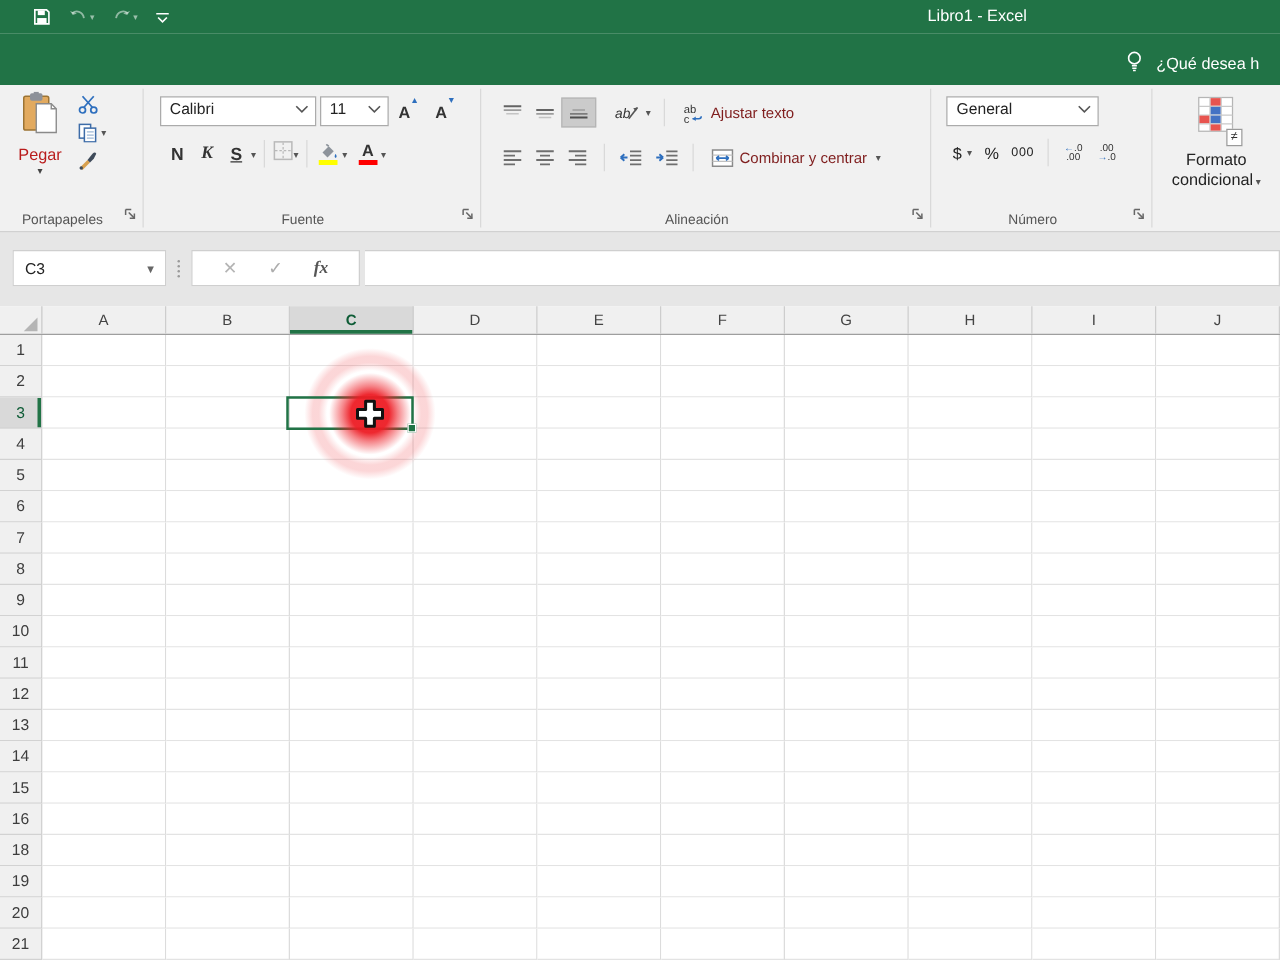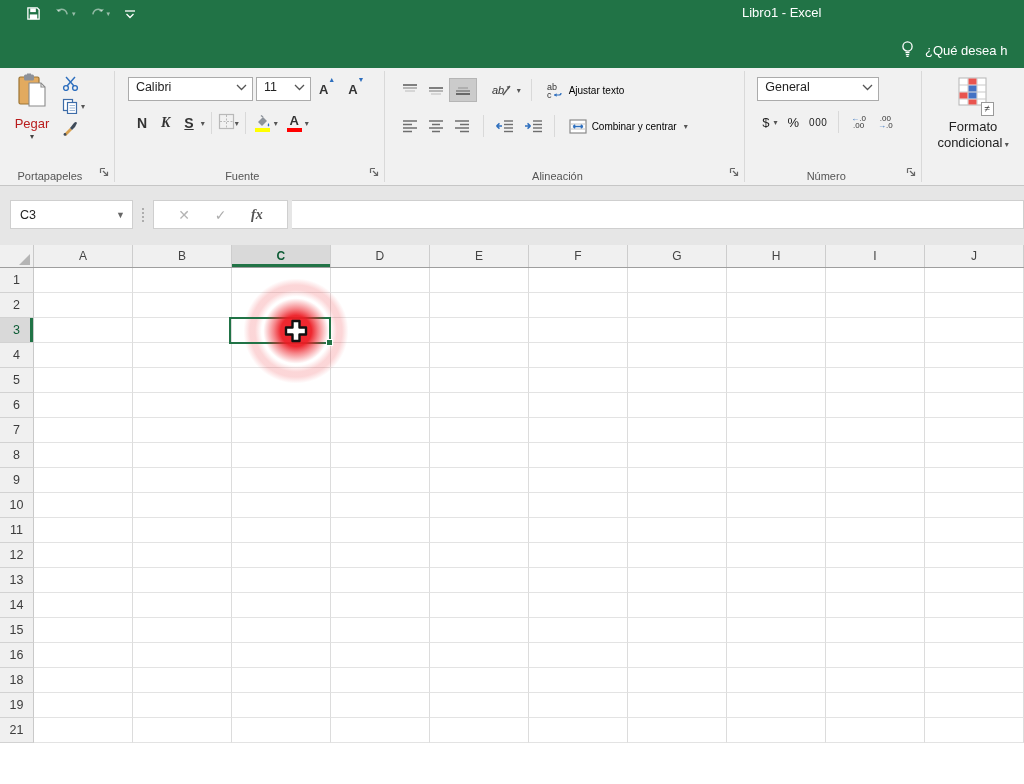--- a/index.html
+++ b/index.html
@@ -66,21 +66,21 @@
   .fmt-letter.u { text-decoration:underline; font-weight:bold;}
   .minisep { width:1px; height:22px; background:#d9d9d9; margin:0 6px; }
   .swatchbtn { display:flex; flex-direction:column; align-items:center; padding:0 3px; }
   .swatch { width:15px; height:4px; margin-top:1px; }
 
   
   .al-row1 { display:flex; align-items:center; margin:3px 0 0 12px; height:28px; }
   .al-row2 { display:flex; align-items:center; margin:8px 0 0 12px; height:28px; }
   .albtn { padding:4px 5px; display:flex; align-items:center; }
   .albtn.sel { background:#cbcbcb; border:1px solid #b5b5b5; }
-  .al-label { font-size:10px; color:#000000; margin-left:5px; white-space:nowrap; }
+  .al-label { font-size:12px; color:#7f1d1d; margin-left:5px; white-space:nowrap; }
   .wrapbtn,.mergebtn { display:flex; align-items:center; margin-left:8px; }
 
   
   .num-row1 { margin:4px 0 0 12px; }
   .num-combo { width:122px; }
   .num-row2 { display:flex; align-items:center; margin:10px 0 0 12px; }
   .numbtn { font-size:13px; color:#222; padding:0 5px; display:flex; align-items:center; }
   .dec-btn { display:flex; flex-direction:column; align-items:center; line-height:7px;
     font-size:8px; color:#333; padding:0 6px; }
   .dec-btn .blue { color:#2e6fbe; }
@@ -741,20 +741,33 @@
         <div class="cell"></div>
         <div class="cell"></div>
         <div class="cell"></div>
         <div class="cell"></div>
         <div class="cell"></div>
         <div class="cell"></div>
         <div class="cell"></div>
         <div class="cell"></div>
       </div>
       <div class="grow">
+        <div class="rowh">20</div>
+        <div class="cell"></div>
+        <div class="cell"></div>
+        <div class="cell"></div>
+        <div class="cell"></div>
+        <div class="cell"></div>
+        <div class="cell"></div>
+        <div class="cell"></div>
+        <div class="cell"></div>
+        <div class="cell"></div>
+        <div class="cell"></div>
+      </div>
+      <div class="grow">
         <div class="rowh">21</div>
         <div class="cell"></div>
         <div class="cell"></div>
         <div class="cell"></div>
         <div class="cell"></div>
         <div class="cell"></div>
         <div class="cell"></div>
         <div class="cell"></div>
         <div class="cell"></div>
         <div class="cell"></div>

